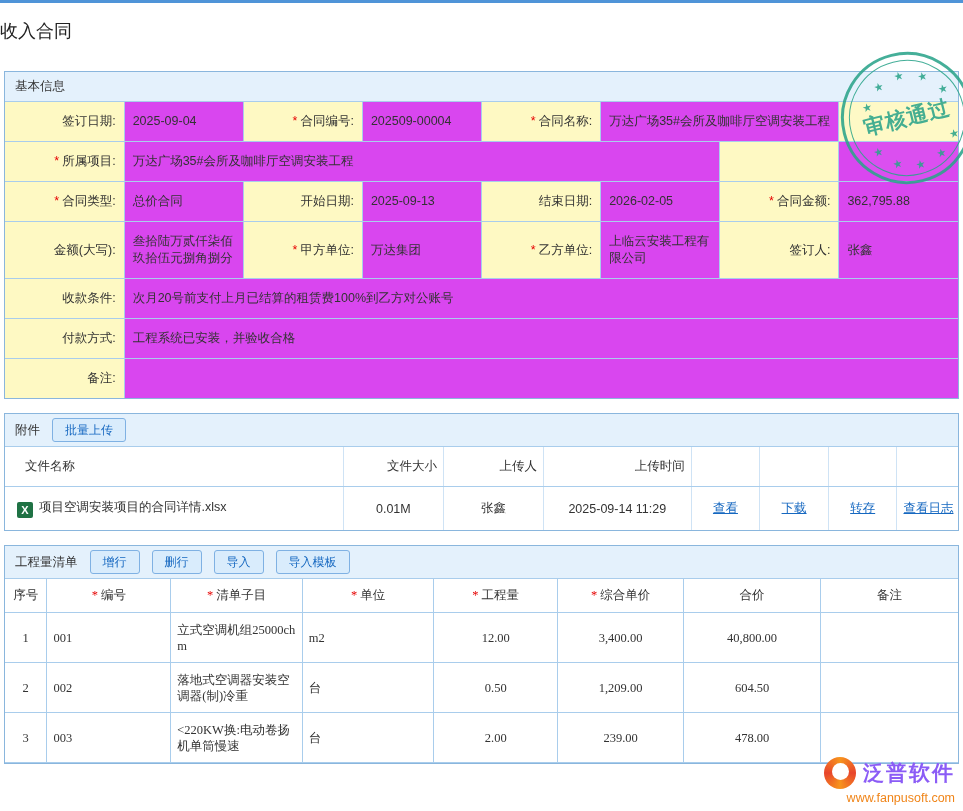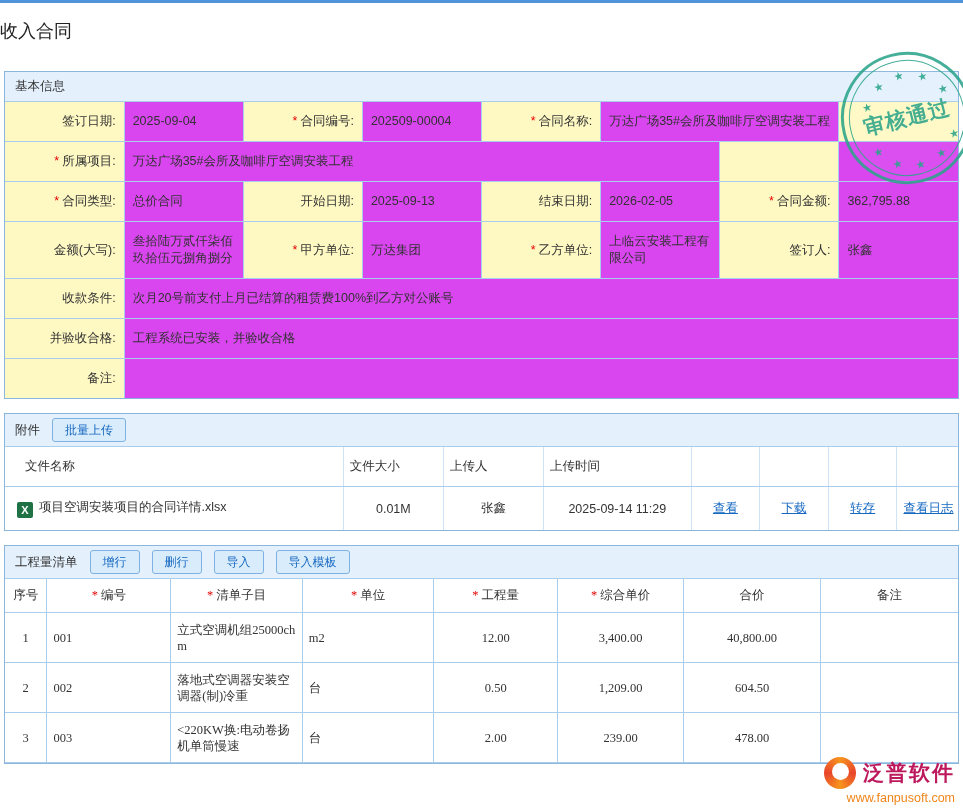--- a/index.html
+++ b/index.html
@@ -30,21 +30,21 @@
   table.form td { border: 1px solid #a9cdec; padding: 11px 8px; line-height: 17px; vertical-align: middle; }
   table.form td.lbl { background: #fef9c3; text-align: right; }
   table.form td.val { background: #d946ef; text-align: left; word-break: break-all; }
   table.form tr td:first-child { border-left: none; }
   table.form tr td:last-child { border-right: none; }
   table.form tr:first-child td { border-top: none; }
   table.form tr:last-child td { border-bottom: none; }
 
   
   table.attach { width: 100%; border-collapse: collapse; table-layout: fixed; }
-  table.attach th { font-weight: normal; padding: 11px 6px; text-align: left; border-right: 1px solid #cfe3f5; border-bottom: 1px solid #a9cdec; }
+  table.attach th { font-weight: normal; padding: 11px 6px; text-align: right; border-right: 1px solid #cfe3f5; border-bottom: 1px solid #a9cdec; }
   table.attach td { padding: 12px 6px; text-align: center; border-right: 1px solid #cfe3f5; vertical-align: middle; }
   table.attach th:last-child, table.attach td:last-child { border-right: none; }
   table.attach .al { text-align: left; padding-left: 20px; }
   table.attach td.al { padding-left: 12px; }
   .xls-icon {
     display: inline-block; width: 16px; height: 16px; background: #1f7244; color: #fff;
     border-radius: 2px; text-align: center; font-size: 11px; font-weight: bold; line-height: 16px;
     margin-right: 6px; vertical-align: -3px;
   }
   .xls-icon::before { content: "X"; }
@@ -83,21 +83,21 @@
   .s7 { left: 38px; top: 100px; } .s8 { left: 60px; top: 106px; } .s9 { left: 83px; top: 100px; }
   .s10 { left: 100px; top: 84px; }
 
   
   .brand { position: absolute; right: 8px; bottom: 6px; z-index: 40; text-align: right; }
   .brand-row { display: flex; align-items: center; justify-content: flex-end; gap: 7px; }
   .brand-icon { width: 32px; height: 32px; border-radius: 50%;
     background: conic-gradient(#f7941d, #e8452c, #f7941d, #e8452c, #f7941d); position: relative; }
   .brand-icon::after { content: ""; position: absolute; left: 8px; top: 6px; width: 17px; height: 17px;
     border-radius: 50%; background: #fff; }
-  .brand-name { font-size: 21px; font-weight: bold; color: #be185d; letter-spacing: 2px; }
+  .brand-name { font-size: 21px; font-weight: bold; color: #8b5cf6; letter-spacing: 2px; }
   .brand-url { font-size: 12.5px; color: #f08519; margin-top: 2px; }
 </style>
 </head>
 <body>
 
 <div class="topbar"></div>
 
 <div class="page-title">收入合同</div>
 
 <div class="stamp">
@@ -163,21 +163,21 @@
       <td class="lbl"><span class="req">*</span><span>乙方单位:</span></td>
       <td class="val">上临云安装工程有限公司</td>
       <td class="lbl"><span>签订人:</span></td>
       <td class="val">张鑫</td>
     </tr>
     <tr>
       <td class="lbl"><span>收款条件:</span></td>
       <td class="val" colspan="7">次月20号前支付上月已结算的租赁费100%到乙方对公账号</td>
     </tr>
     <tr>
-      <td class="lbl"><span>并验收合格:</span></td>
+      <td class="lbl"><span>付款方式:</span></td>
       <td class="val" colspan="7">工程系统已安装，并验收合格</td>
     </tr>
     <tr>
       <td class="lbl"><span>备注:</span></td>
       <td class="val" colspan="7"></td>
     </tr>
   </tbody>
     </table>
 </div>
 

